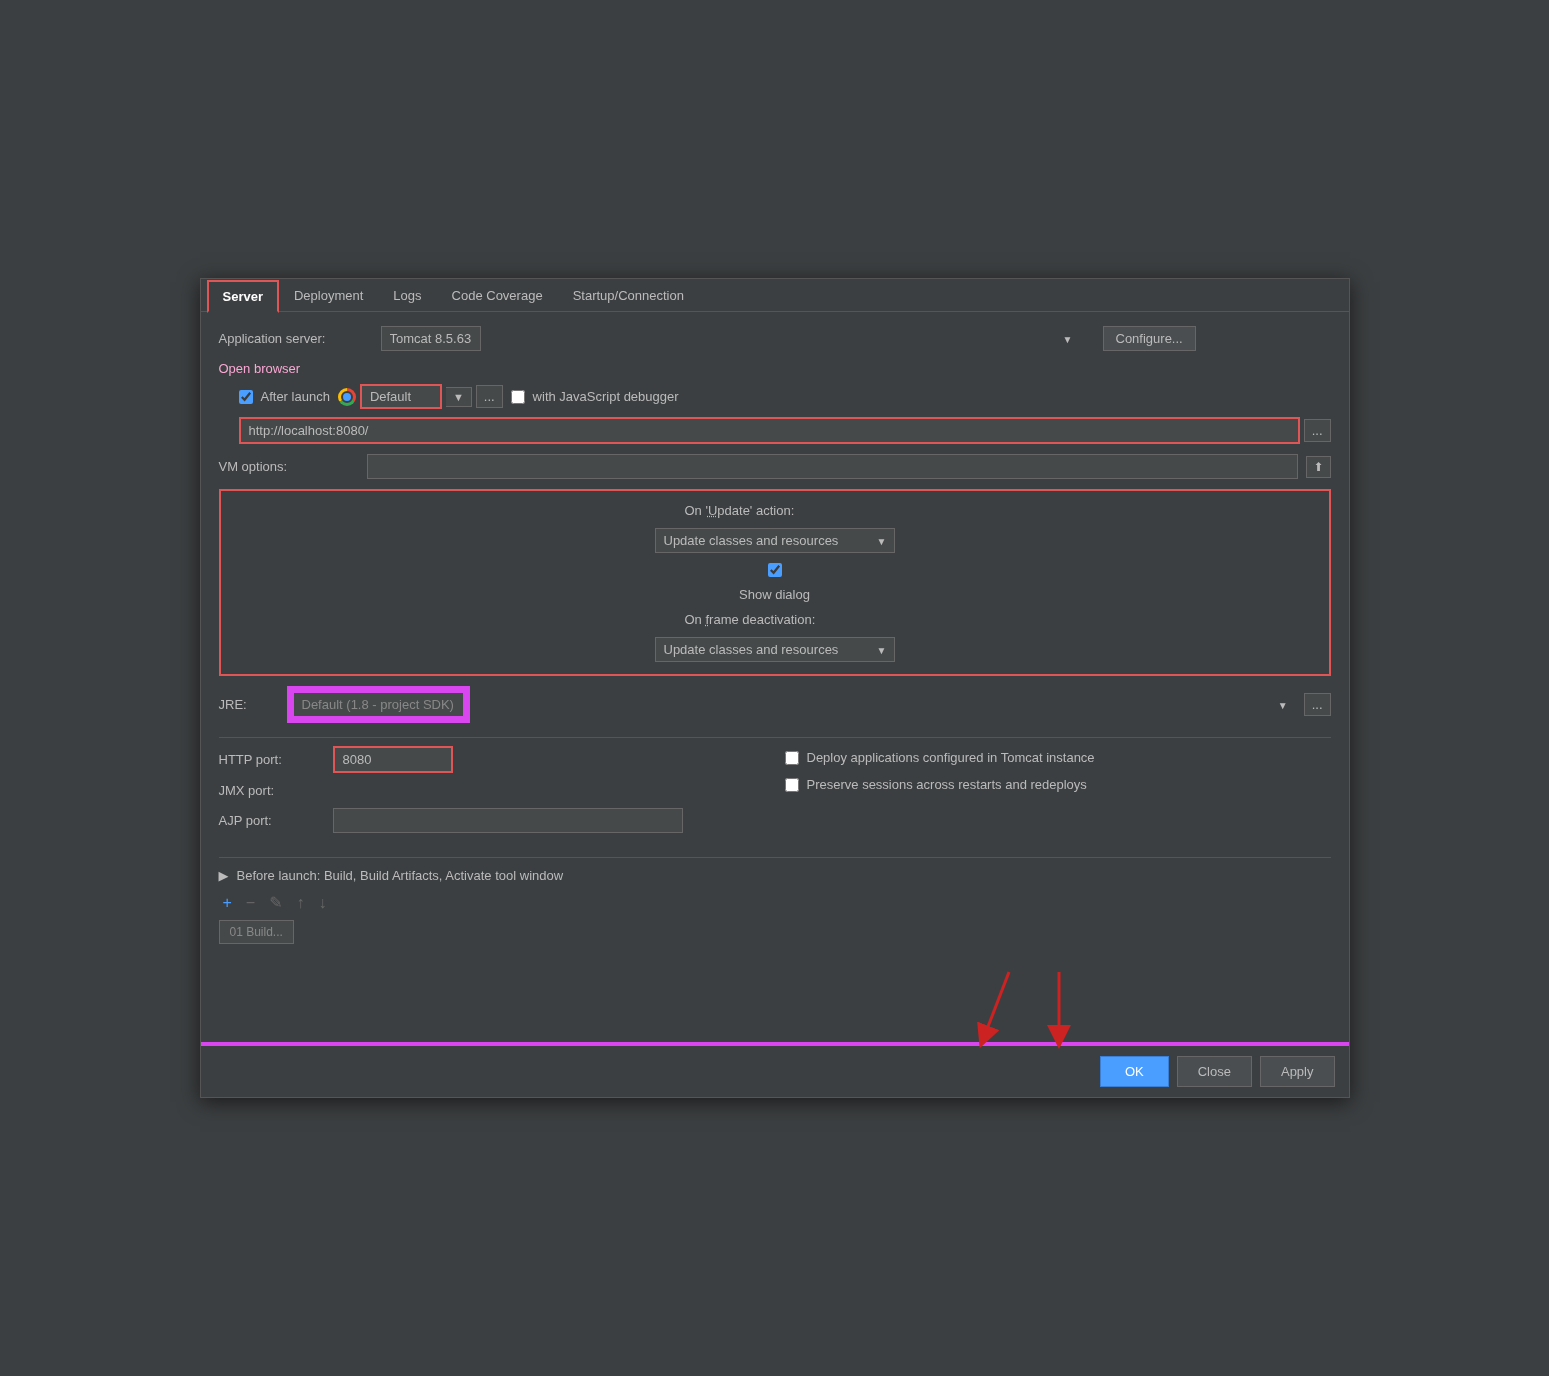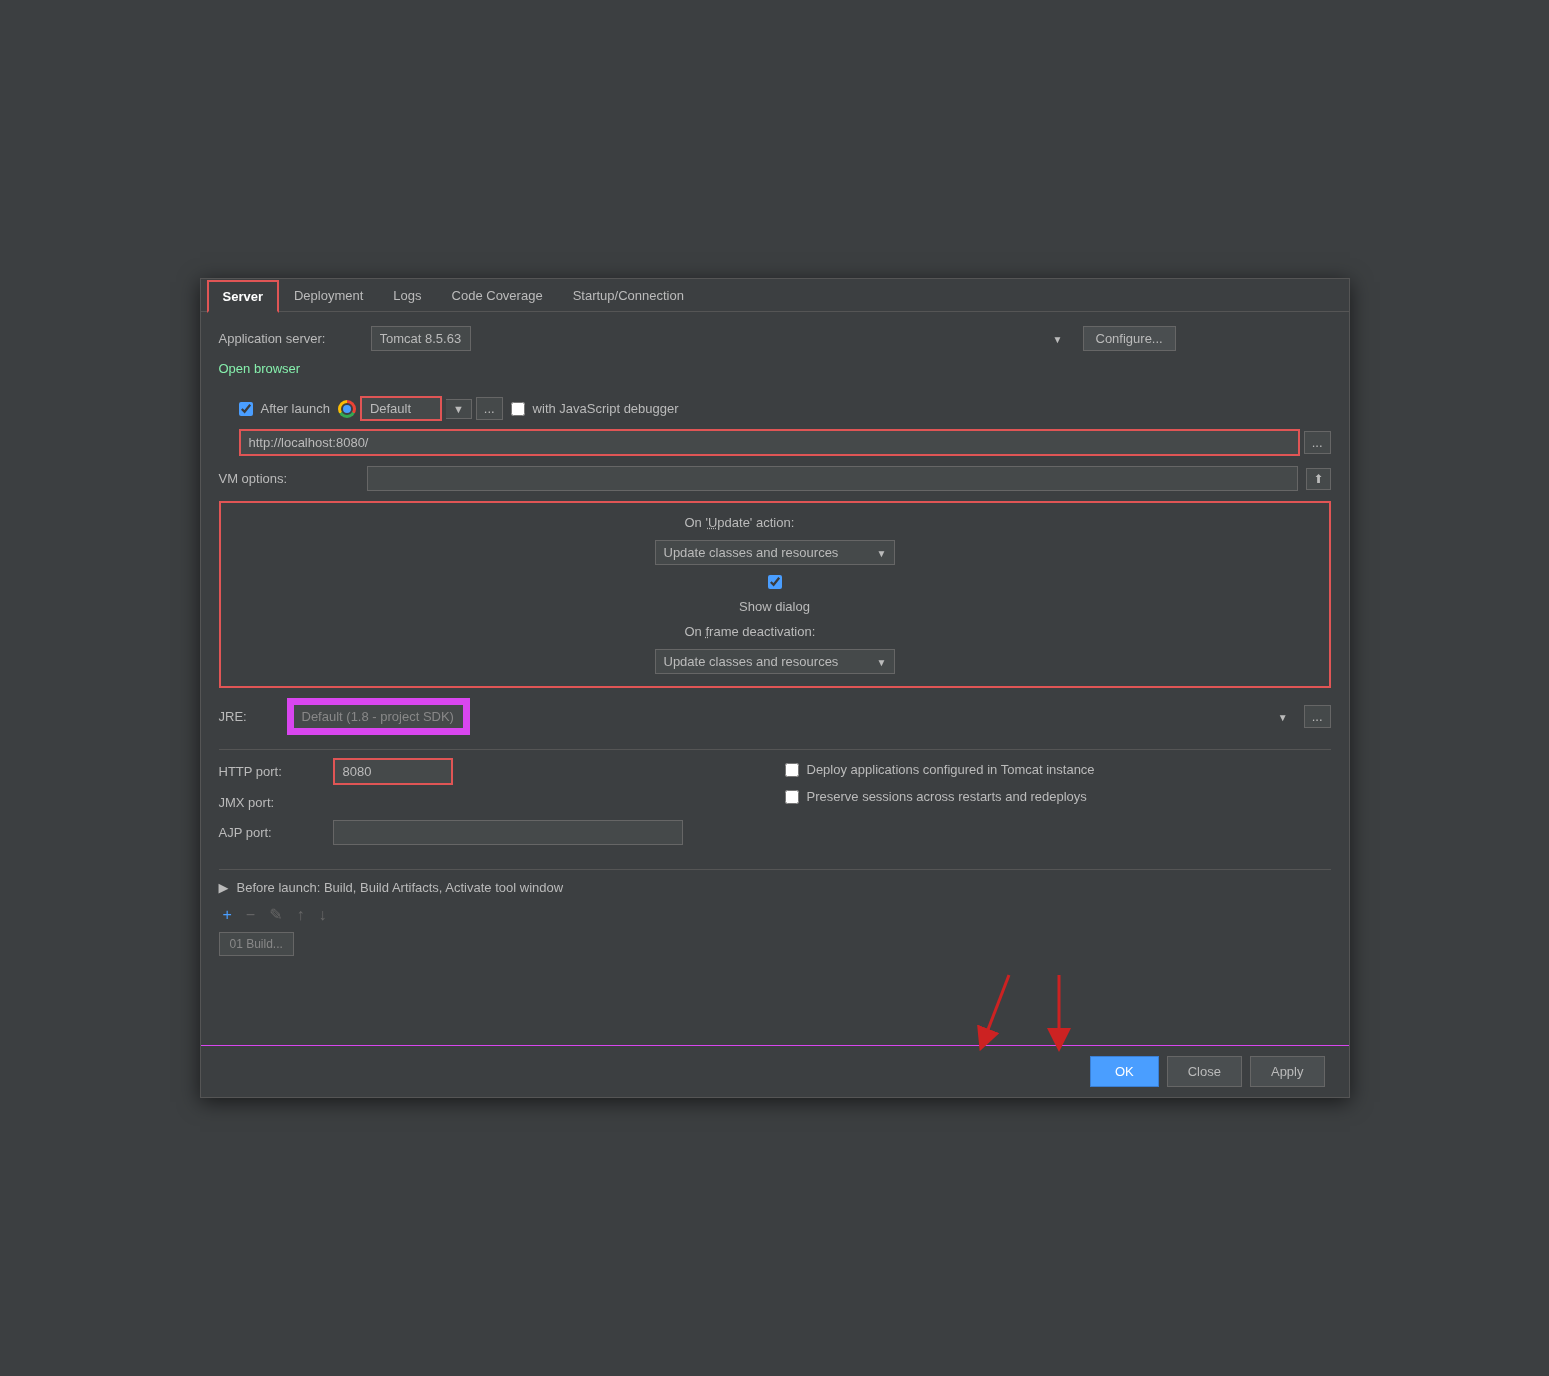--- a/index.html
+++ b/index.html
@@ -109,23 +109,23 @@
       background: #4a4e50;
       border: 1px solid #666;
       color: #bbbbbb;
       padding: 4px 12px;
       font-size: 13px;
       cursor: pointer;
     }
 
     
     .section-label {
-      color: #86efac;
-      font-size: 13px;
-      margin-bottom: 20px;
+      color: #f9a8d4;
+      font-size: 13px;
+      margin-bottom: 8px;
       margin-top: 6px;
     }
     .checkbox-row {
       display: flex;
       align-items: center;
       gap: 8px;
       margin-bottom: 8px;
       padding-left: 20px;
     }
     .cb { width: 14px; height: 14px; accent-color: #4a9eff; cursor: pointer; }
@@ -379,22 +379,22 @@
       color: #888;
       border: 1px solid #666;
       display: inline-block;
     }
 
     
     .bottom-bar {
       display: flex;
       justify-content: flex-end;
       align-items: center;
-      padding: 10px 24px;
-      border-top: 1px solid #d946ef;
+      padding: 10px 14px;
+      border-top: 4px solid #d946ef;
       gap: 8px;
     }
     .btn-ok {
       background: #4a9eff;
       border: 1px solid #3a7fd4;
       color: #fff;
       padding: 7px 24px;
       font-size: 13px;
       cursor: pointer;
     }
@@ -403,21 +403,21 @@
       border: 1px solid #666;
       color: #bbbbbb;
       padding: 7px 20px;
       font-size: 13px;
       cursor: pointer;
     }
 
     .divider { height: 1px; background: #555; margin: 8px 0; }
 
     .app-server-row {
-      display: flex; align-items: center; gap: 12px; margin-bottom: 10px;
+      display: flex; align-items: center; gap: 22px; margin-bottom: 10px;
     }
   </style>
 </head>
 <body>
 
 <div class="dialog">
 
 
   <div class="tabs-bar">
     <div class="tab active">Server</div>

